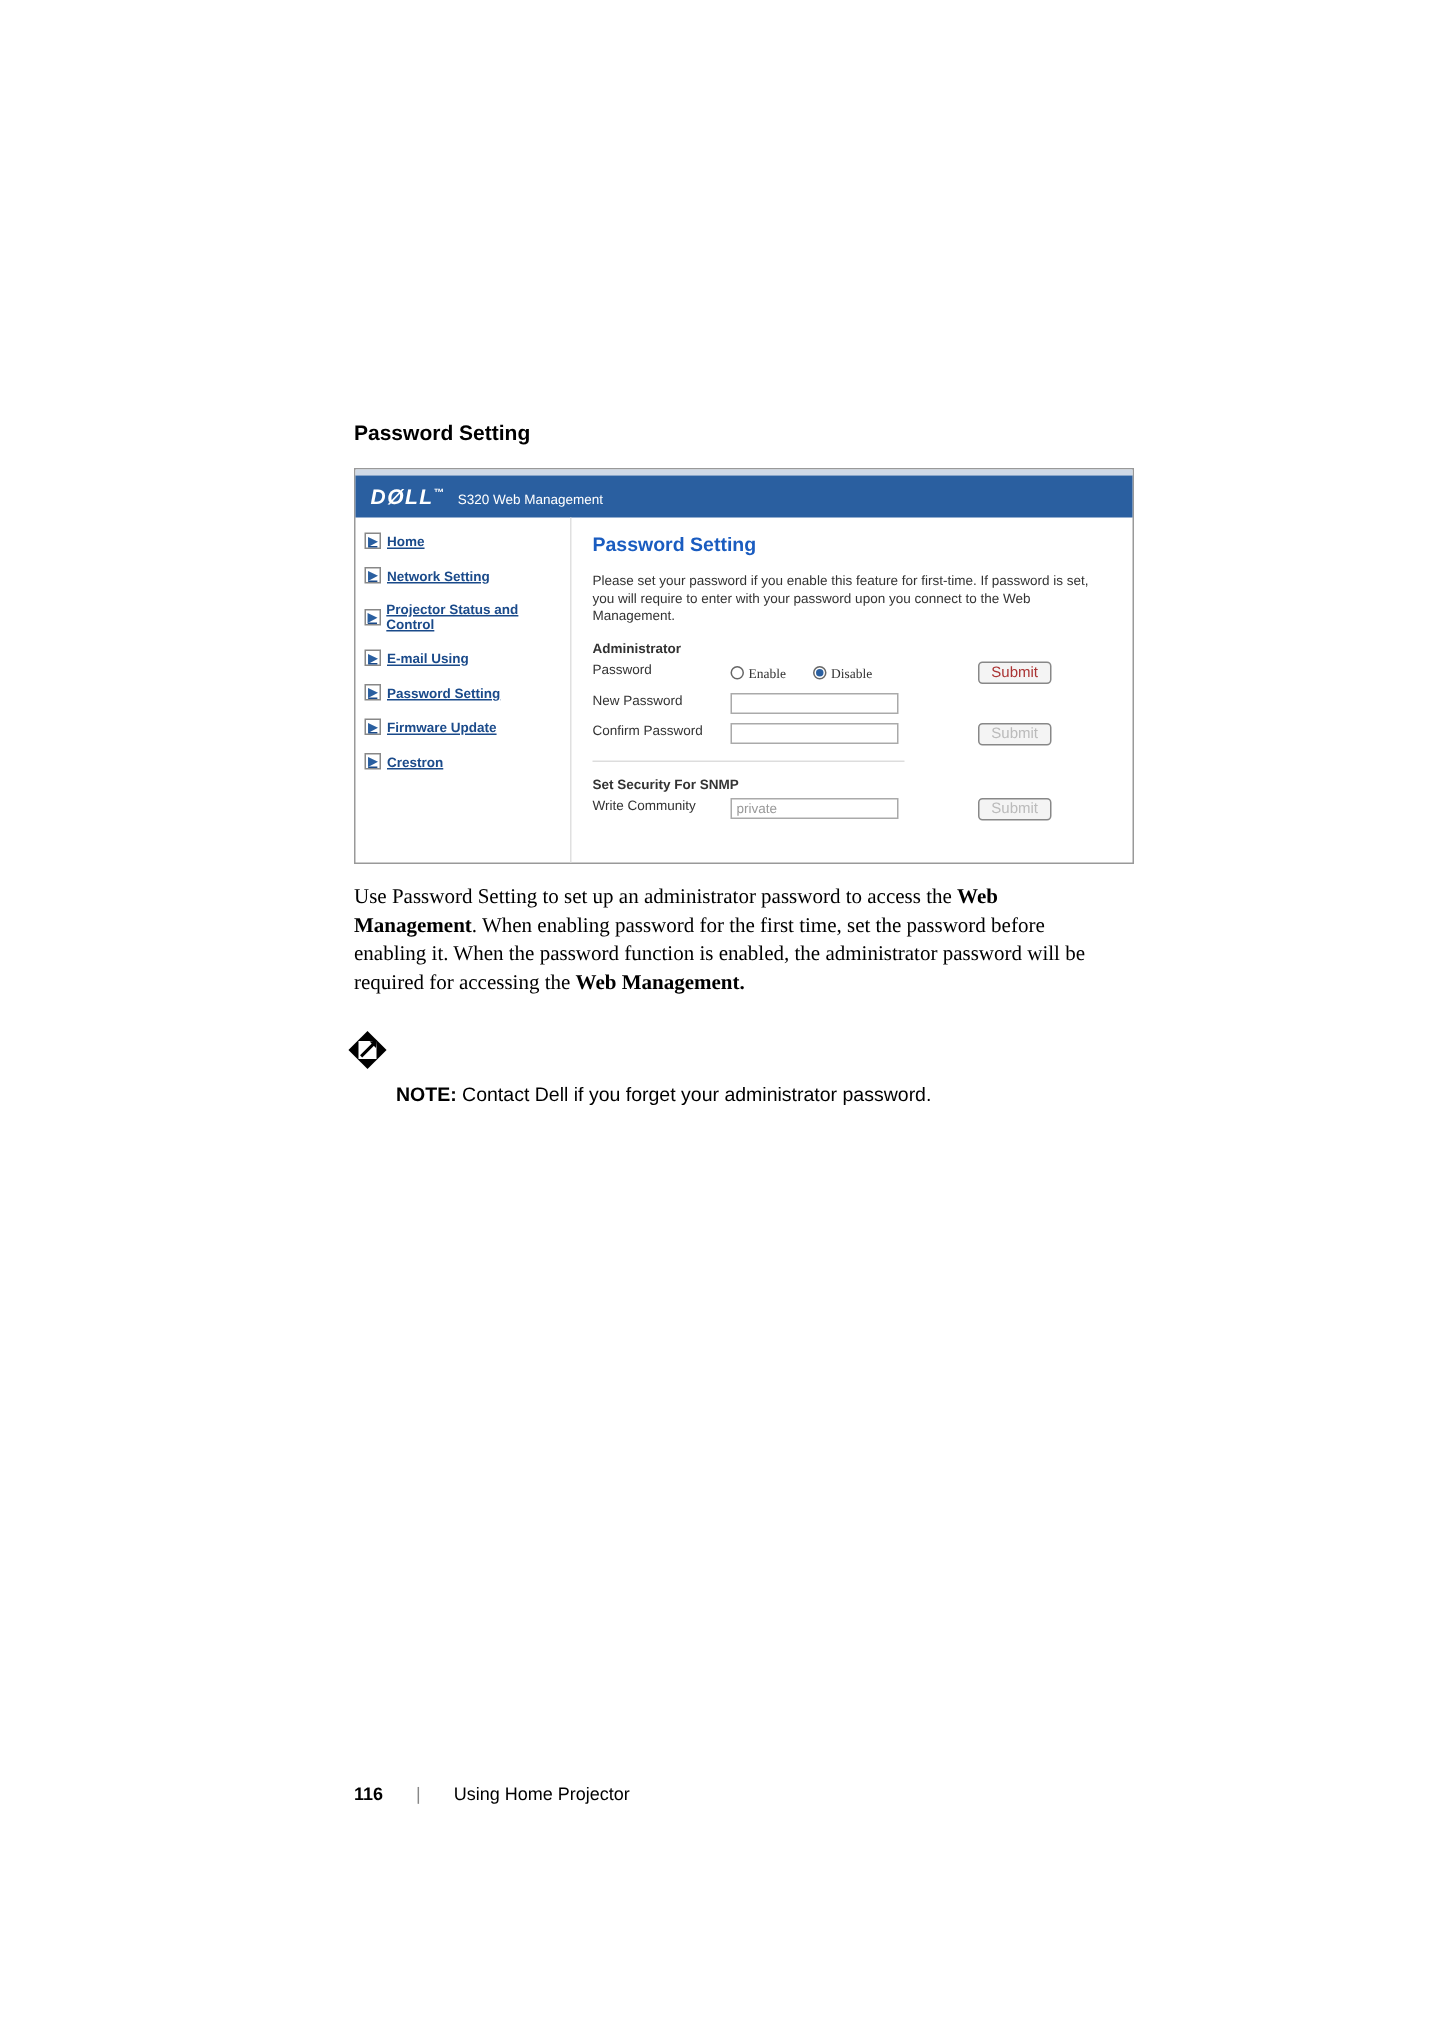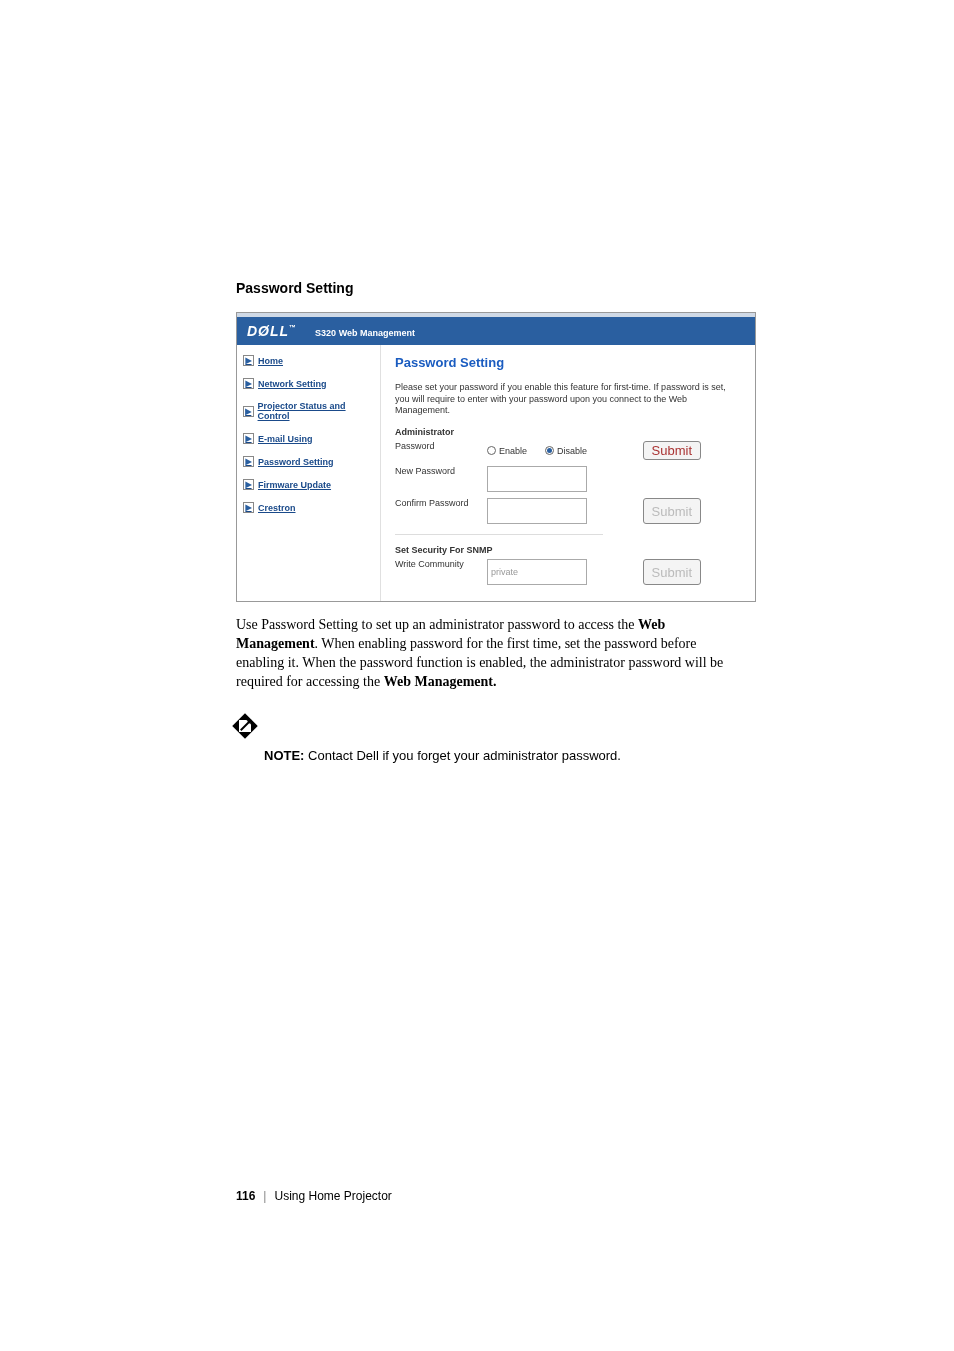--- a/index.html
+++ b/index.html
@@ -42,22 +42,22 @@
   }
   .ss-brand {
     font-weight: bold;
     font-style: italic;
     font-size: 14px;
     letter-spacing: 1px;
   }
   .ss-brand sup { font-size: 7px; font-style: normal; }
   .ss-subtitle {
     font-size: 9px;
-    font-weight: bold;
-    margin-left: 18px;
+    font-weight: normal;
+    margin-left: 8px;
   }
   .ss-body {
     display: flex;
     min-height: 230px;
   }
   .ss-sidebar {
     width: 144px;
     padding: 10px 6px;
     border-right: 1px solid #e0e0e0;
   }
@@ -110,51 +110,52 @@
   .ss-field-label {
     width: 92px;
     font-size: 9px;
     color: #333;
   }
   .ss-radio {
     display: inline-flex;
     align-items: center;
     margin-right: 18px;
     font-size: 9px;
+    font-family: Liberation Serif, serif;
   }
   .ss-radio-circle {
     width: 9px;
     height: 9px;
     border: 1px solid #666;
     border-radius: 50%;
     display: inline-flex;
     align-items: center;
     justify-content: center;
     margin-right: 3px;
   }
   .ss-radio-dot {
     width: 5px;
     height: 5px;
     background: #2a5fa0;
     border-radius: 50%;
   }
   .ss-input {
     border: 1px solid #aaa;
     height: 14px;
-    width: 100px;
-    font-size: 9px;
-    padding: 12px 3px;
+    width: 112px;
+    font-size: 9px;
+    padding: 0 3px;
     color: #999;
     background: #fff;
   }
   .ss-btn {
     border: 1px solid #888;
     border-radius: 3px;
     padding: 1px 8px;
-    font-size: 13px;
+    font-size: 10px;
     color: #333;
     background: #f4f4f4;
     margin-left: auto;
     margin-right: 40px;
   }
   .ss-btn.active {
     color: #a33;
   }
   .ss-btn.disabled {
     color: #bbb;
@@ -231,21 +232,21 @@
   }
   .note-text b { font-weight: bold; }
   .footer {
     position: absolute;
     bottom: 148px;
     left: 236px;
     font-family: Arial, Helvetica, sans-serif;
     font-size: 12px;
     display: flex;
     align-items: center;
-    gap: 8px;
+    gap: 22px;
   }
   .footer .pgnum {
     font-weight: bold;
   }
   .footer .sep {
     color: #888;
   }
 </style>
 </head>
 <body>

